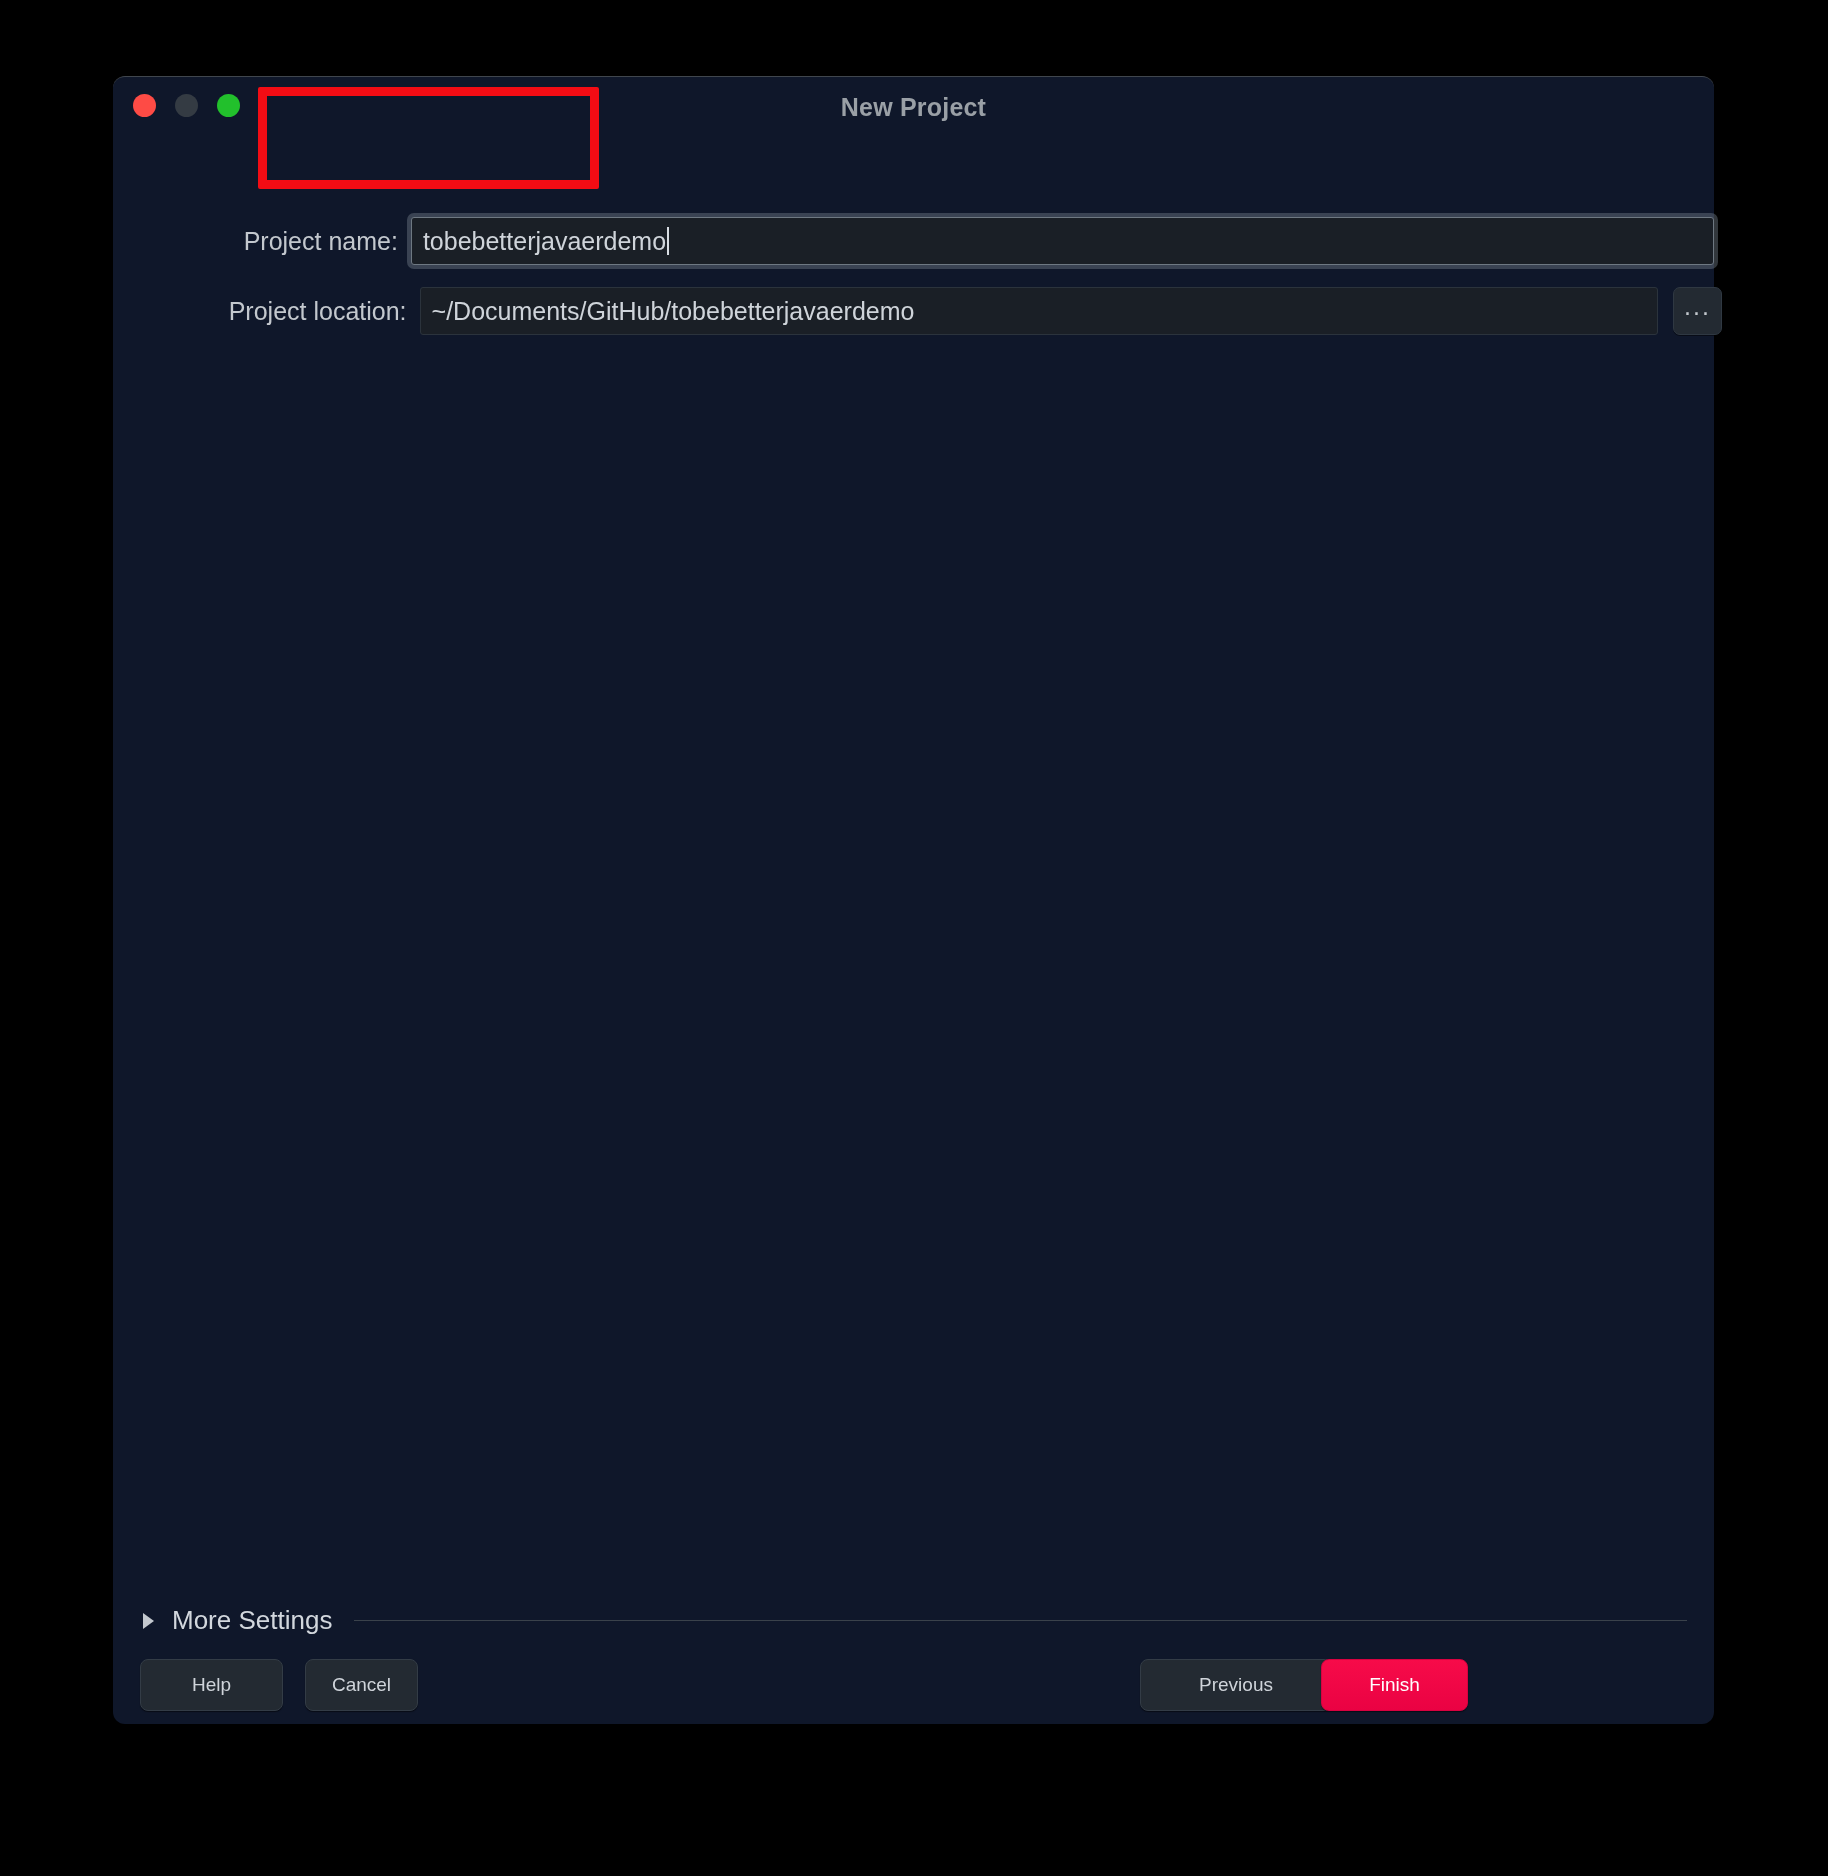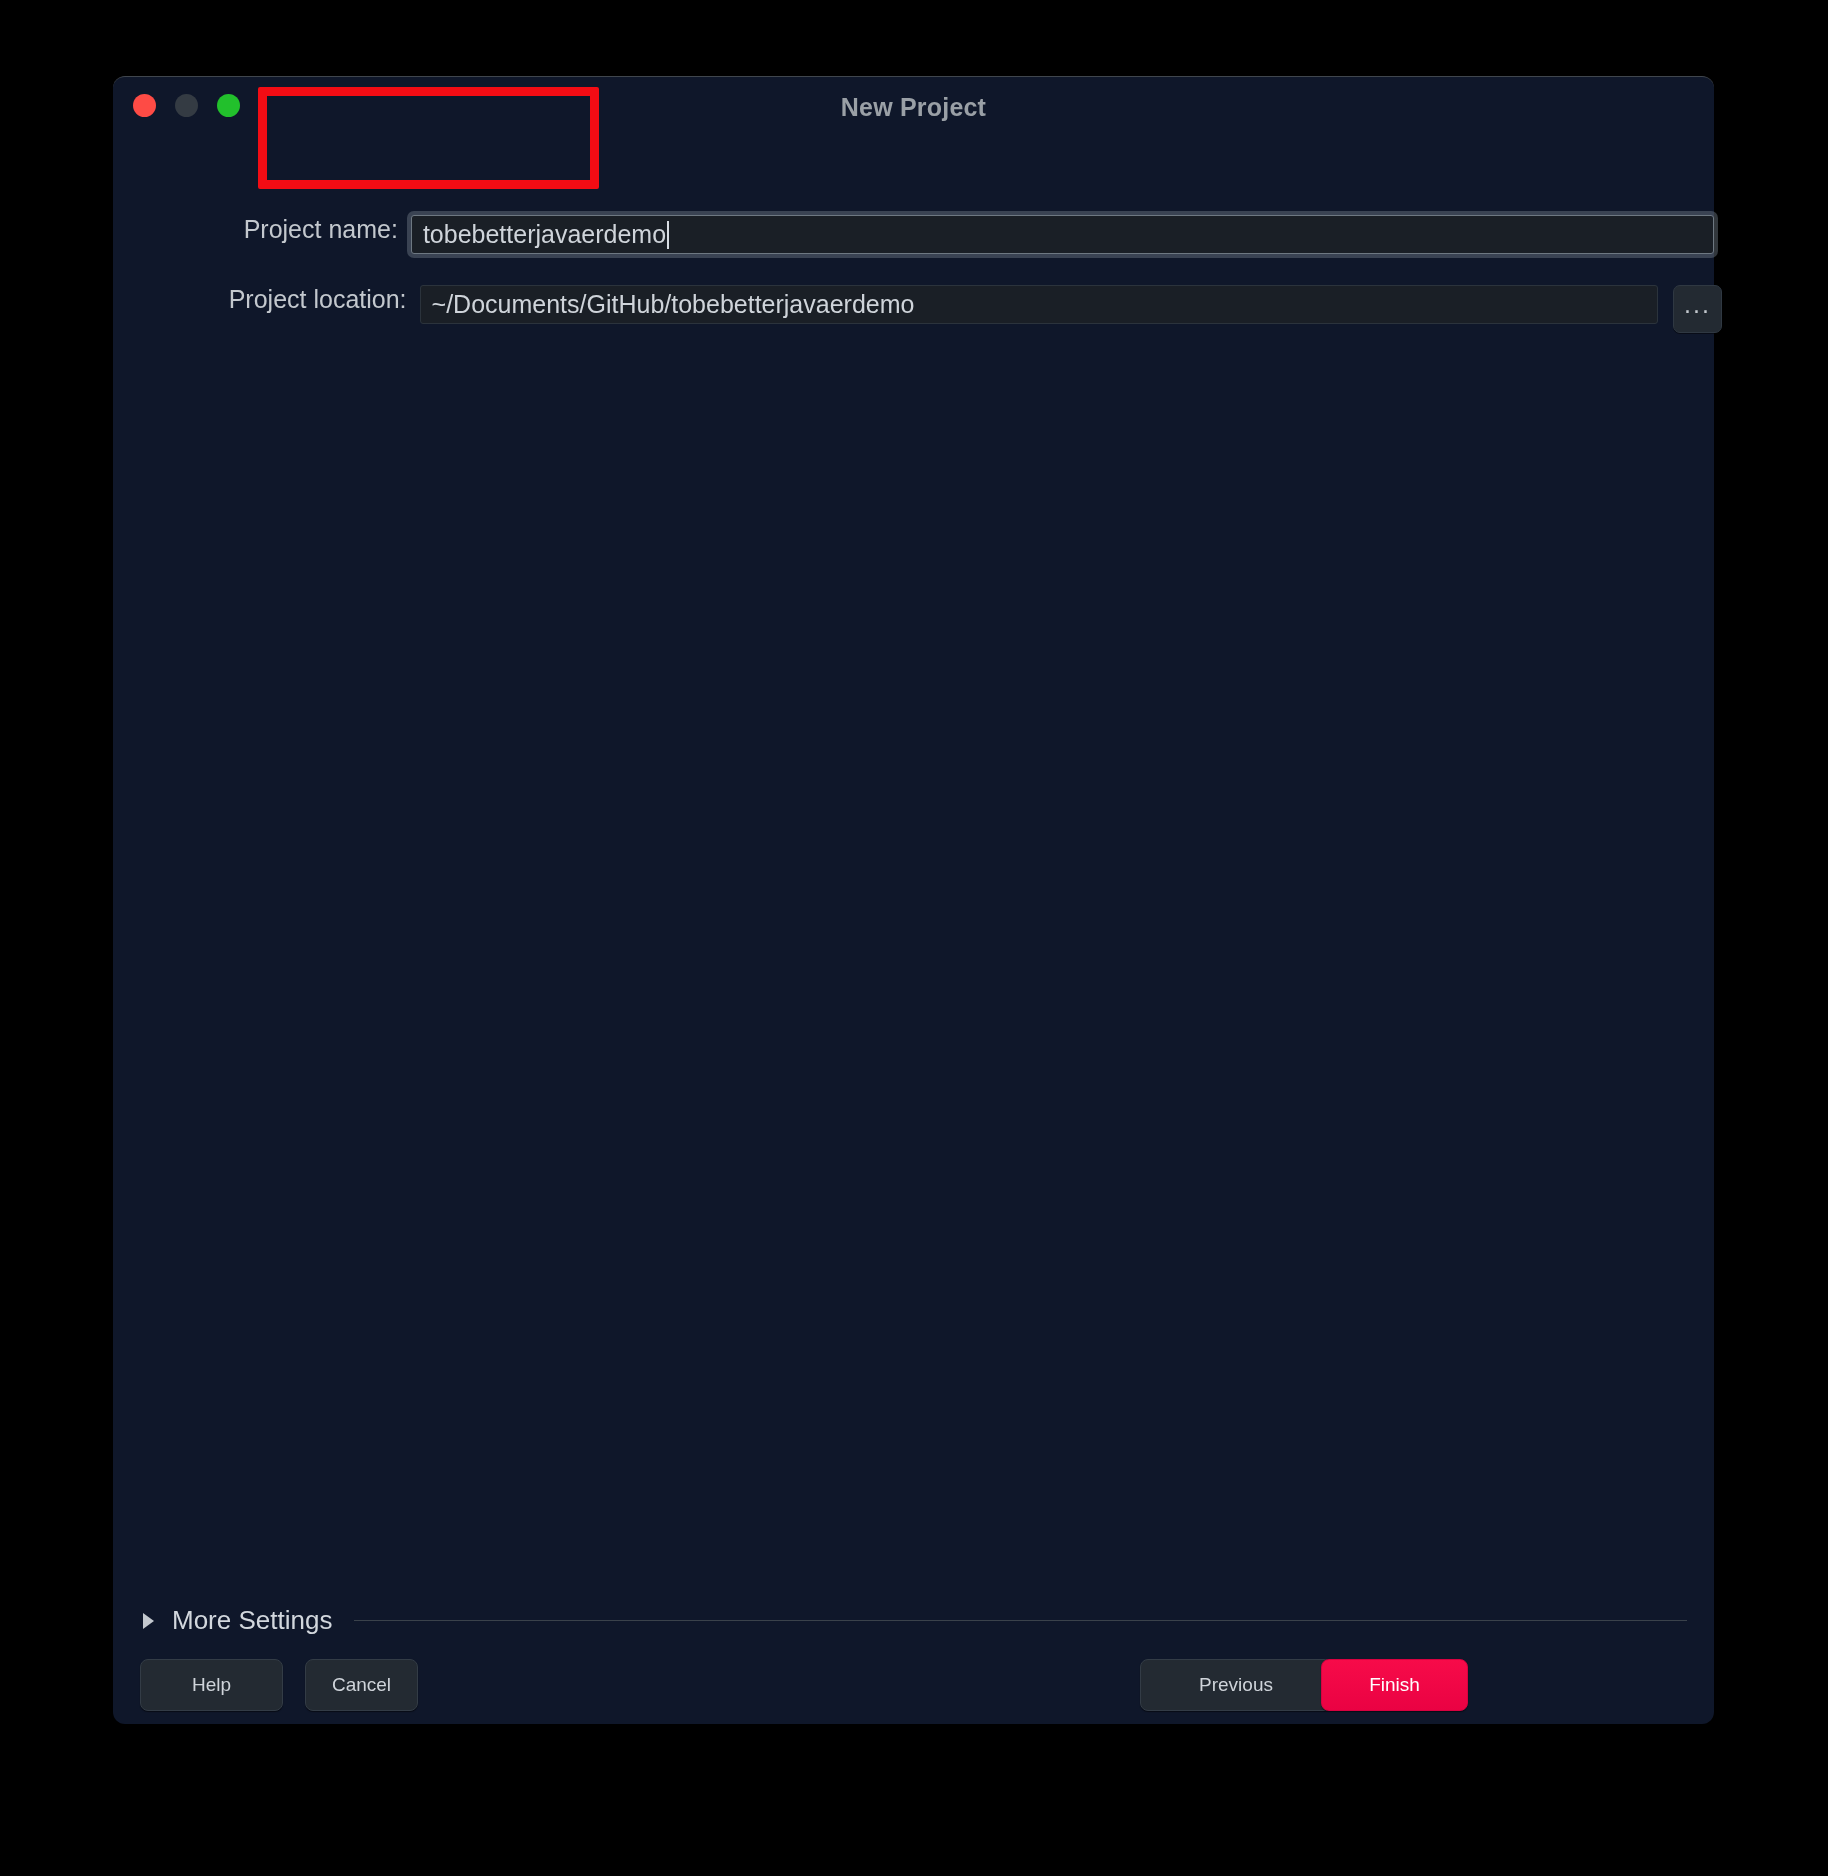--- a/index.html
+++ b/index.html
@@ -56,37 +56,38 @@
     color: #9AA0A6;
     font-size: 25px;
     font-weight: bold;
     letter-spacing: 0.2px;
   }
 
   
   .form-row {
     position: absolute;
     display: flex;
+    align-items: center;
     height: 52px;
   }
   #row-name     { left: 0; top: 138px; width: 100%; }
   #row-location { left: 8px; top: 208px; width: 100%; }
 
   .field-label {
     color: #C3C8CE;
     font-size: 25px;
     text-align: right;
     padding-right: 13px;
     white-space: nowrap;
   }
   #label-name     { width: 305px; }
   #label-location { width: 305px; }
 
   .text-input {
-    height: 39px;
+    height: 48px;
     background: #1A1F26;
     color: #CFD4DA;
     font-family: "Liberation Sans", sans-serif;
     font-size: 25px;
     padding: 0 11px;
     display: flex;
     align-items: center;
     white-space: nowrap;
     overflow: hidden;
   }

